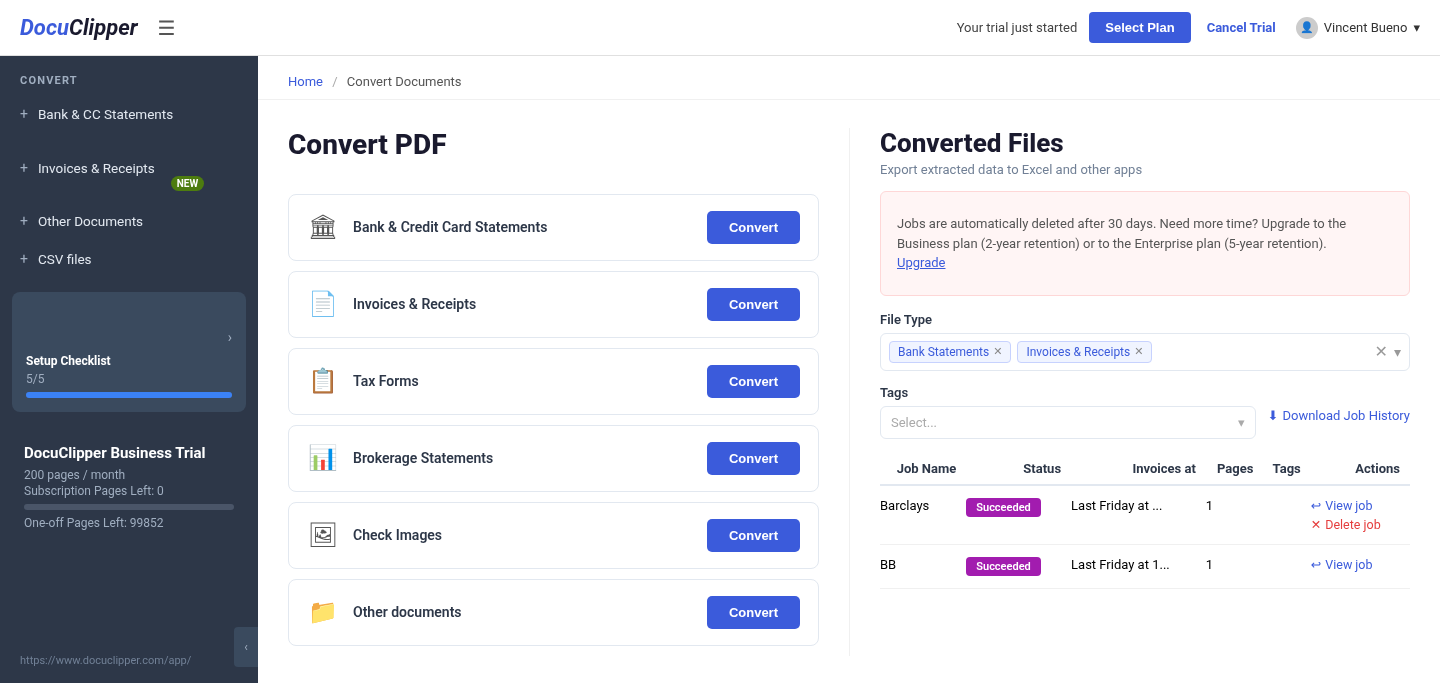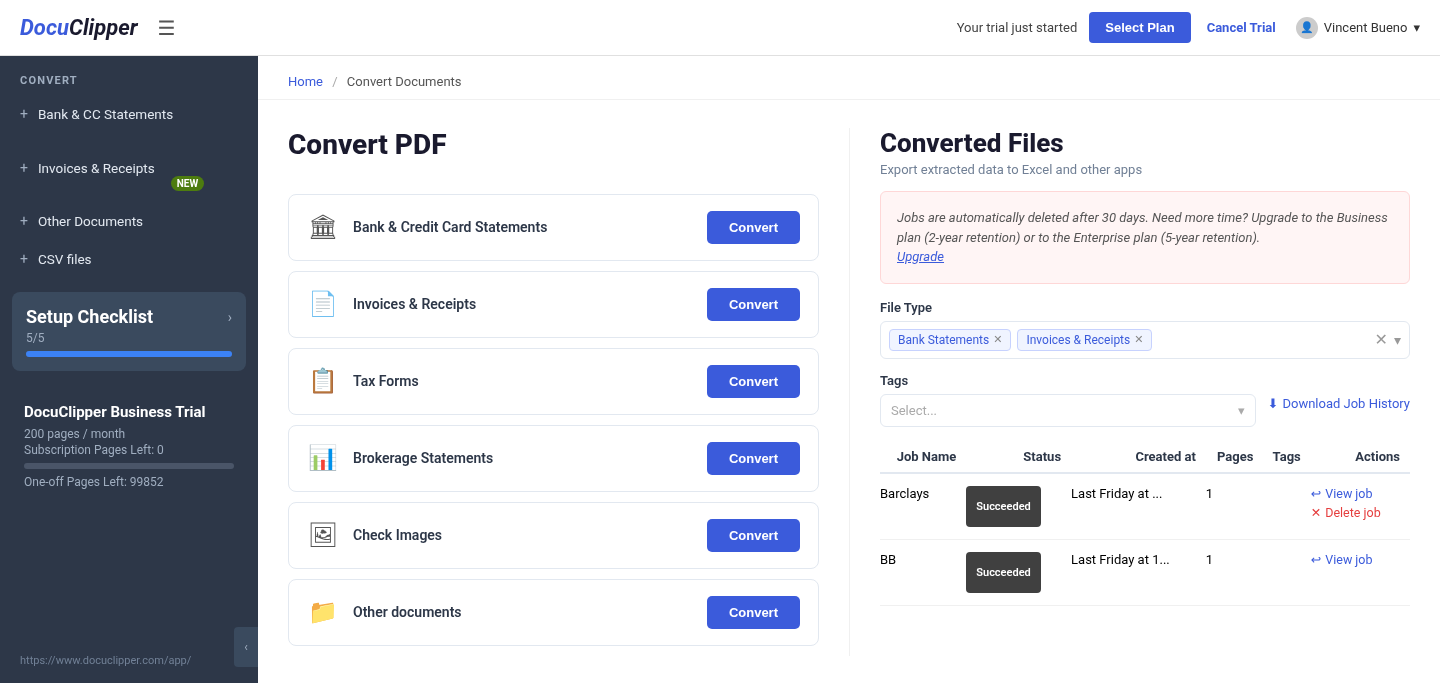--- a/index.html
+++ b/index.html
@@ -79,21 +79,21 @@
     }
 
     .sidebar-checklist {
       margin: 14px 12px 10px;
       background: #3a4a5e;
       border-radius: 8px;
       padding: 14px;
       cursor: pointer;
     }
     .sidebar-checklist-header { display: flex; align-items: center; justify-content: space-between; }
-    .sidebar-checklist-title { font-size: 18px; font-weight: 700; color: #fff; }
+    .sidebar-checklist-title { font-size: 12px; font-weight: 700; color: #fff; margin-top: 48px; }
     .sidebar-checklist-arrow { color: #a0aec0; font-size: 14px; }
     .sidebar-checklist-progress-text { font-size: 12px; color: #a0aec0; margin-top: 4px; }
     .sidebar-progress-bar-bg { background: #4a5568; border-radius: 4px; height: 6px; margin-top: 6px; }
     .sidebar-progress-bar-fill { background: #3b82f6; height: 6px; border-radius: 4px; }
 
     .sidebar-plan-info {
       margin: 10px 12px 0;
       padding: 12px;
     }
     .sidebar-plan-title { font-size: 15px; font-weight: 700; color: #fff; line-height: 1.3; }
@@ -182,26 +182,25 @@
 
     
     .converted-section { border-left: 1px solid #f0f0f0; padding-left: 30px; }
     .converted-title { font-size: 26px; font-weight: 800; color: #1a1a2e; margin-bottom: 4px; }
     .converted-subtitle { font-size: 13px; color: #718096; margin-bottom: 14px; }
 
     .info-banner {
       background: #fff5f5;
       border: 1px solid #fed7d7;
       border-radius: 6px;
-      padding: 16px 16px;
+      padding: 22px 16px;
       margin-bottom: 16px;
       font-size: 13px;
       color: #555;
       line-height: 1.5;
-      font-style: italic;
     }
     .info-banner a { color: #3b5bdb; text-decoration: underline; cursor: pointer; }
 
     .filter-section { margin-bottom: 14px; }
     .filter-label { font-size: 13px; font-weight: 600; color: #2d3748; margin-bottom: 6px; }
     .filter-tags-input {
       border: 1px solid #e2e8f0;
       border-radius: 6px;
       padding: 6px 8px;
       display: flex;
@@ -248,25 +247,25 @@
       color: #2d3748;
       border-bottom: 2px solid #e2e8f0;
       padding: 8px 10px 8px 0;
     }
     .jobs-table td {
       padding: 12px 10px 12px 0;
       border-bottom: 1px solid #f0f0f0;
       vertical-align: top;
     }
     .status-badge {
-      background: #404040;
+      background: #a21caf;
       color: #fff;
       font-size: 11px;
       font-weight: 600;
-      padding: 14px 10px;
+      padding: 3px 10px;
       border-radius: 4px;
       display: inline-block;
     }
     .action-link { color: #3b5bdb; font-size: 12.5px; cursor: pointer; display: flex; align-items: center; gap: 4px; margin-bottom: 4px; white-space: nowrap; }
     .action-delete { color: #e53e3e; font-size: 12.5px; cursor: pointer; display: flex; align-items: center; gap: 4px; white-space: nowrap; }
   </style>
 </head>
 <body>
 
 <div class="topbar">
@@ -436,21 +435,21 @@
               <span>Download Job History</span>
             </div>
           </div>
         </div>
 
         <table class="jobs-table">
           <thead>
             <tr>
               <th>Job Name</th>
               <th>Status</th>
-              <th>Created at</th>
+              <th>Invoices at</th>
               <th>Pages</th>
               <th>Tags</th>
               <th>Actions</th>
             </tr>
           </thead>
           <tbody>
             <tr>
               <td>Barclays</td>
               <td>
                 <span class="status-badge">Succeeded</span>

